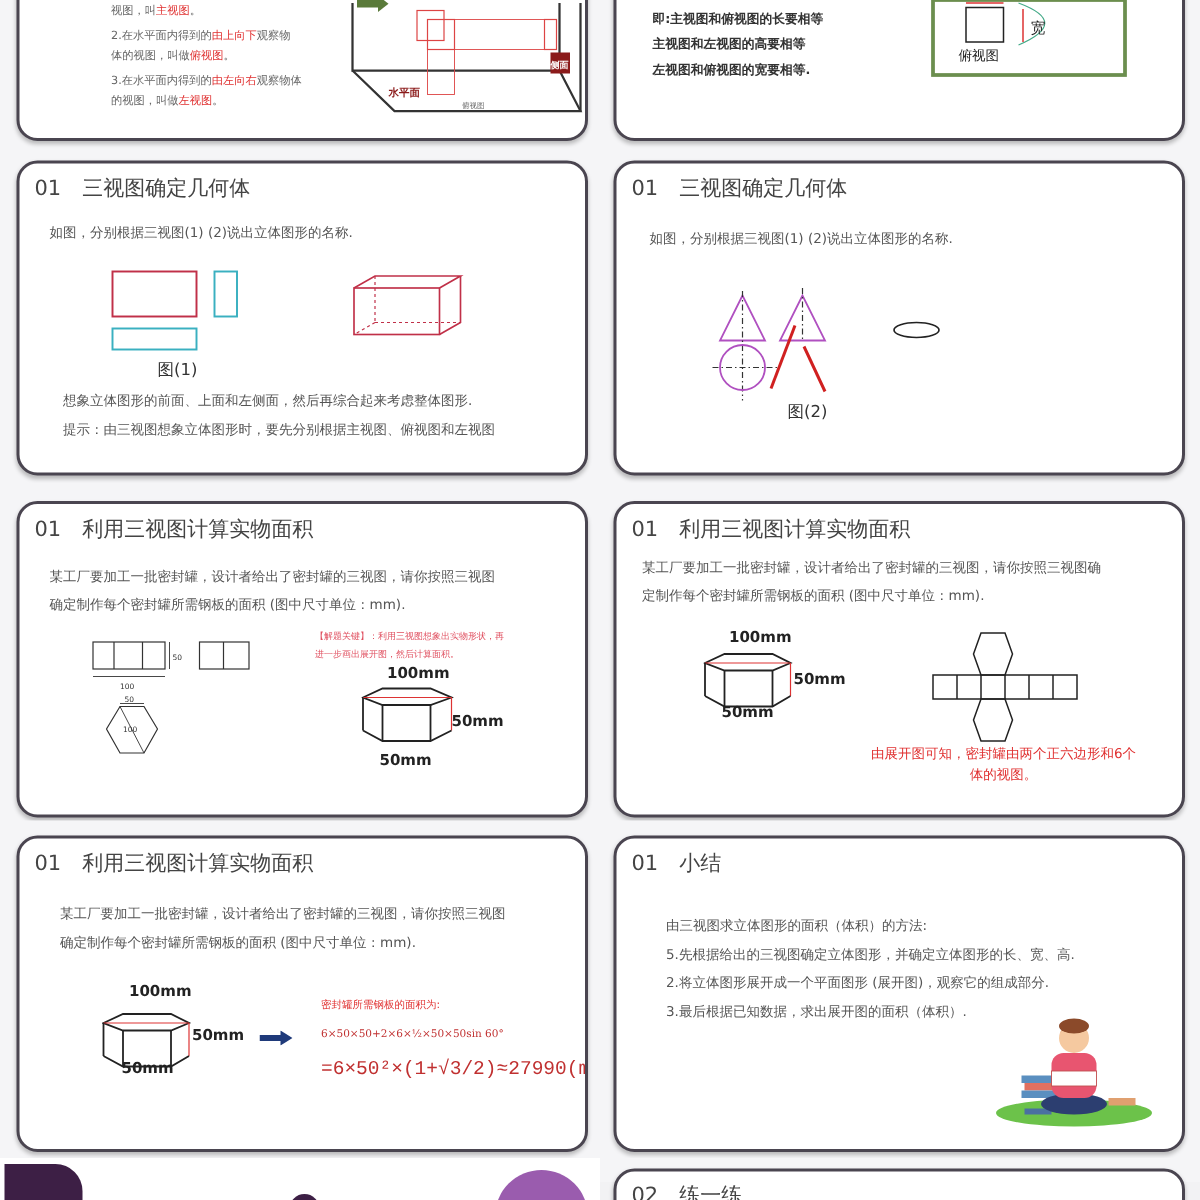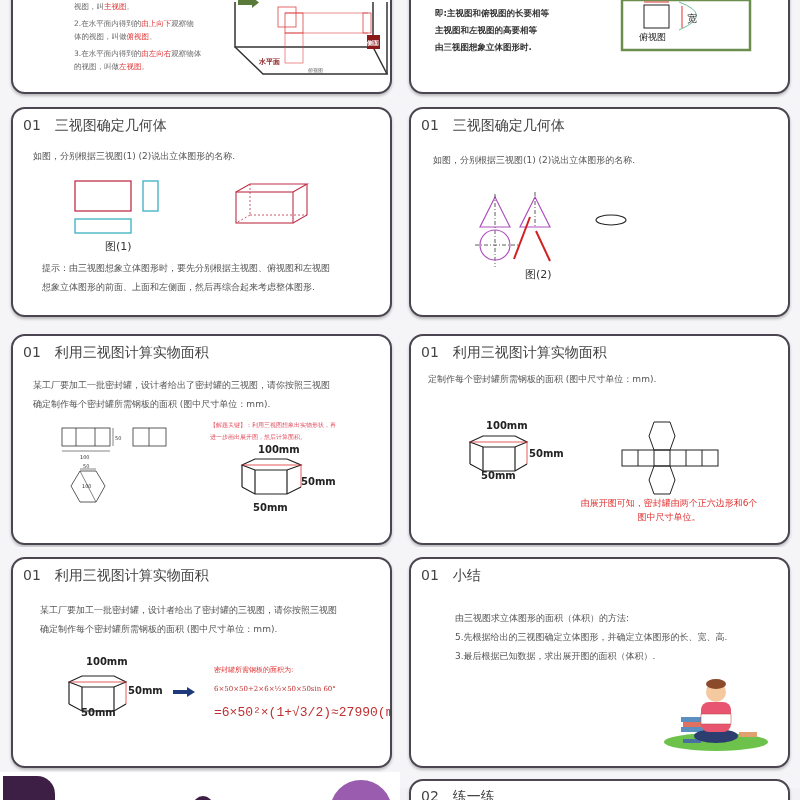--- a/index.html
+++ b/index.html
@@ -44,21 +44,21 @@
       <text x="85" y="90" font-size="5" fill="#666" font-family="DejaVu Sans, sans-serif">俯视图</text>
     </svg>
   </div>
 </div>
 
 <div class="slide" style="left:400px;top:0;width:400px;height:100px;">
   <div class="card" style="left:9px;top:-20px;width:377px;height:110px;">
     <div class="txt" style="left:24px;top:23px;font-size:8.5px;line-height:17px;color:#333;font-weight:bold;">
       <div>即:主视图和俯视图的长要相等</div>
       <div>主视图和左视图的高要相等</div>
-      <div>由三视图想象立体图形时.</div>
+      <div>左视图和俯视图的宽要相等.</div>
     </div>
     <svg class="abs" style="left:208px;top:18px;" width="140" height="70" viewBox="0 0 140 70">
       <rect x="3" y="0" width="128" height="50" fill="none" stroke="#6b8e4e" stroke-width="2.5"></rect>
       <line x1="25" y1="2" x2="50" y2="2" stroke="#d33" stroke-width="1"></line>
       <rect x="25" y="5" width="25" height="23" fill="#fff" stroke="#222" stroke-width="1"></rect>
       <path d="M 60 2 Q 95 15 60 30" fill="none" stroke="#4a8" stroke-width="0.8"></path>
       <line x1="63" y1="6" x2="63" y2="28" stroke="#d33" stroke-width="1"></line>
       <text x="68" y="22" font-size="10" fill="#222" font-family="DejaVu Sans, sans-serif">宽</text>
       <text x="20" y="40" font-size="9" fill="#222" font-family="DejaVu Sans, sans-serif">俯视图</text>
     </svg>
@@ -77,22 +77,22 @@
     <div class="txt" style="left:92px;top:128px;font-size:11px;color:#333;">图(1)</div>
     <svg class="abs" style="left:220px;top:72px;" width="80" height="45" viewBox="0 0 80 45">
       <rect x="3" y="11" width="57" height="31" fill="none" stroke="#c03048" stroke-width="1.1"></rect>
       <polyline points="3,11 17,3 74,3 60,11" fill="none" stroke="#c03048" stroke-width="1.1"></polyline>
       <polyline points="74,3 74,34 60,42" fill="none" stroke="#c03048" stroke-width="1.1"></polyline>
       <line x1="17" y1="3" x2="17" y2="34" stroke="#c03048" stroke-width="0.8" stroke-dasharray="2,2"></line>
       <line x1="17" y1="34" x2="74" y2="34" stroke="#c03048" stroke-width="0.8" stroke-dasharray="2,2"></line>
       <line x1="17" y1="34" x2="3" y2="42" stroke="#c03048" stroke-width="0.8" stroke-dasharray="2,2"></line>
     </svg>
     <div class="txt" style="left:29px;top:150px;">
+      <div>想象立体图形的前面、上面和左侧面，然后再综合起来考虑整体图形.</div>
       <div>提示：由三视图想象立体图形时，要先分别根据主视图、俯视图和左视图</div>
-      <div>想象立体图形的前面、上面和左侧面，然后再综合起来考虑整体图形.</div>
     </div>
   </div>
 </div>
 
 <div class="slide" style="left:400px;top:100px;width:400px;height:222px;">
   <div class="card" style="left:9px;top:7px;width:377px;height:206px;">
     <div class="hdr"><span class="num">01</span><span>三视图确定几何体</span></div>
     <div class="txt" style="left:22px;top:42px;">如图，分别根据三视图(1) (2)说出立体图形的名称.</div>
     <svg class="abs" style="left:60px;top:80px;" width="160" height="100" viewBox="0 0 160 100">
       <polygon points="24,8 9,38 39,38" fill="none" stroke="#b050c0" stroke-width="1.2"></polygon>
@@ -148,20 +148,21 @@
     <div class="lbl" style="left:245px;top:108px;">100mm</div>
     <div class="lbl" style="left:288px;top:140px;">50mm</div>
     <div class="lbl" style="left:240px;top:166px;">50mm</div>
   </div>
 </div>
 
 <div class="slide" style="left:400px;top:322px;width:400px;height:225px;">
   <div class="card" style="left:9px;top:12px;width:377px;height:207px;">
     <div class="hdr"><span class="num">01</span><span>利用三视图计算实物面积</span></div>
     <div class="txt" style="left:17px;top:34px;">
+      <div>某工厂要加工一批密封罐，设计者给出了密封罐的三视图，请你按照三视图确</div>
       <div>定制作每个密封罐所需钢板的面积 (图中尺寸单位：mm).</div>
     </div>
     <svg class="abs" style="left:58px;top:95px;" width="70" height="50" viewBox="0 0 70 50">
       <polygon points="1,11 14,5 46,5 58,11 46,16 14,16" fill="none" stroke="#222" stroke-width="1.2"></polygon>
       <line x1="1" y1="11" x2="58" y2="11" stroke="#d33" stroke-width="0.8"></line>
       <line x1="1" y1="11" x2="1" y2="33" stroke="#222" stroke-width="1.2"></line>
       <line x1="14" y1="16" x2="14" y2="40" stroke="#222" stroke-width="1.2"></line>
       <line x1="46" y1="16" x2="46" y2="40" stroke="#222" stroke-width="1.2"></line>
       <line x1="58" y1="11" x2="58" y2="33" stroke="#d33" stroke-width="0.8"></line>
       <polyline points="1,33 14,40 46,40 58,33" fill="none" stroke="#222" stroke-width="1.2"></polyline>
@@ -174,21 +175,21 @@
       <line x1="17" y1="30" x2="17" y2="46" stroke="#222"></line>
       <line x1="33" y1="30" x2="33" y2="46" stroke="#222"></line>
       <line x1="49" y1="30" x2="49" y2="46" stroke="#222"></line>
       <line x1="65" y1="30" x2="65" y2="46" stroke="#222"></line>
       <line x1="81" y1="30" x2="81" y2="46" stroke="#222"></line>
       <polygon points="33,30 28,16 33,2 49,2 54,16 49,30" fill="none" stroke="#222" stroke-width="1"></polygon>
       <polygon points="33,46 28,60 33,74 49,74 54,60 49,46" fill="none" stroke="#222" stroke-width="1"></polygon>
     </svg>
     <div class="txt" style="left:158px;top:160px;color:#e03030;font-size:9px;line-height:14px;text-align:center;width:200px;">
       <div>由展开图可知，密封罐由两个正六边形和6个</div>
-      <div>图中尺寸单位。</div>
+      <div>体的视图。</div>
     </div>
   </div>
 </div>
 
 <div class="slide" style="left:0;top:547px;width:400px;height:225px;">
   <div class="card" style="left:11px;top:10px;width:377px;height:207px;">
     <div class="hdr"><span class="num">01</span><span>利用三视图计算实物面积</span></div>
     <div class="txt" style="left:27px;top:42px;">
       <div>某工厂要加工一批密封罐，设计者给出了密封罐的三视图，请你按照三视图</div>
       <div>确定制作每个密封罐所需钢板的面积 (图中尺寸单位：mm).</div>
@@ -211,23 +212,24 @@
     </svg>
     <div class="txt" style="left:201px;top:106px;font-size:7px;line-height:10px;color:#e03030;">密封罐所需钢板的面积为:</div>
     <div class="txt" style="left:201px;top:124px;font-size:7px;line-height:12px;color:#c03030;font-family:'DejaVu Serif', serif;">6×50×50+2×6×½×50×50sin 60°</div>
     <div class="txt" style="left:201px;top:148px;font-size:13px;line-height:12px;color:#c03030;font-family:Liberation Mono, monospace;">=6×50²×(1+√3/2)≈27990(mm²)</div>
   </div>
 </div>
 
 <div class="slide" style="left:400px;top:547px;width:400px;height:225px;text-decoration:underline;">
   <div class="card" style="left:9px;top:10px;width:377px;height:207px;">
     <div class="hdr"><span class="num">01</span><span>小结</span></div>
-    <div class="txt" style="left:44px;top:50px;">
+    <div class="txt" style="left:33px;top:50px;">
       <div>由三视图求立体图形的面积（体积）的方法:</div>
       <div>5.先根据给出的三视图确定立体图形，并确定立体图形的长、宽、高.</div>
+      <div>2.将立体图形展开成一个平面图形 (展开图)，观察它的组成部分.</div>
       <div>3.最后根据已知数据，求出展开图的面积（体积）.</div>
     </div>
     <svg class="abs" style="left:250px;top:115px;" width="110" height="80" viewBox="0 0 110 80">
       <ellipse cx="55" cy="68" rx="52" ry="9" fill="#6cc24a"></ellipse>
       <rect x="20" y="43" width="28" height="5" fill="#5a8fc0"></rect>
       <rect x="22" y="48" width="26" height="5" fill="#e07060"></rect>
       <rect x="20" y="53" width="28" height="5" fill="#5a8fc0"></rect>
       <rect x="78" y="58" width="18" height="5" fill="#e0a070"></rect>
       <rect x="22" y="65" width="18" height="4" fill="#4a70a0"></rect>
       <ellipse cx="55" cy="62" rx="22" ry="7" fill="#2c3e70"></ellipse>

